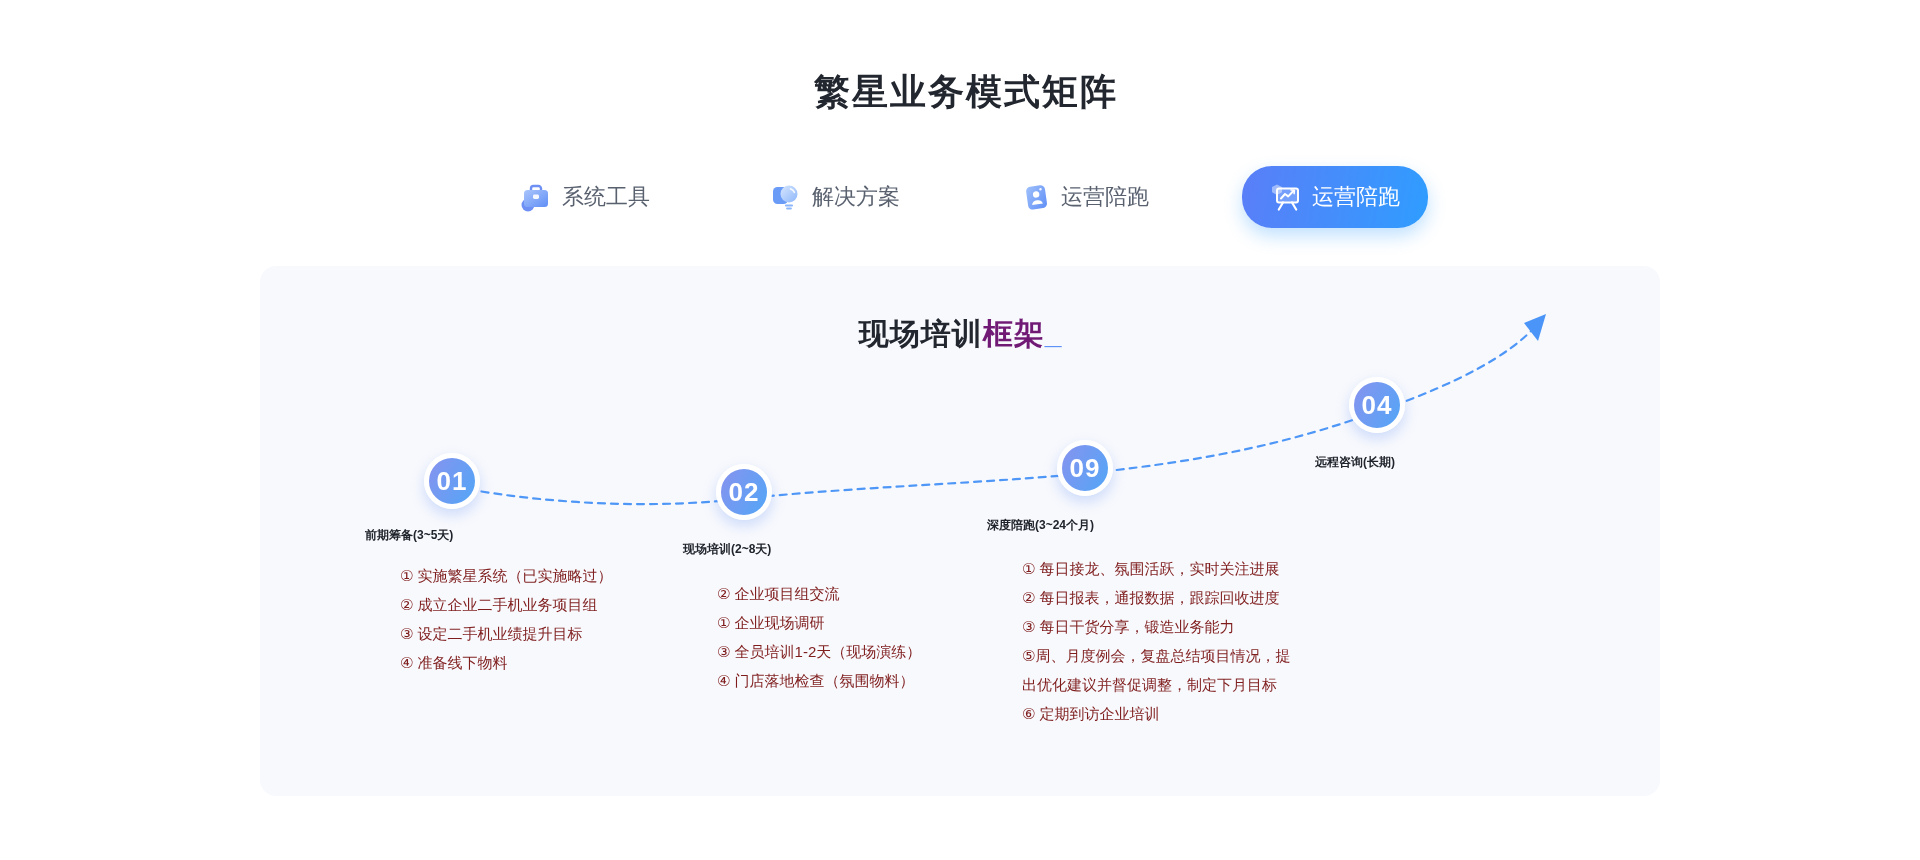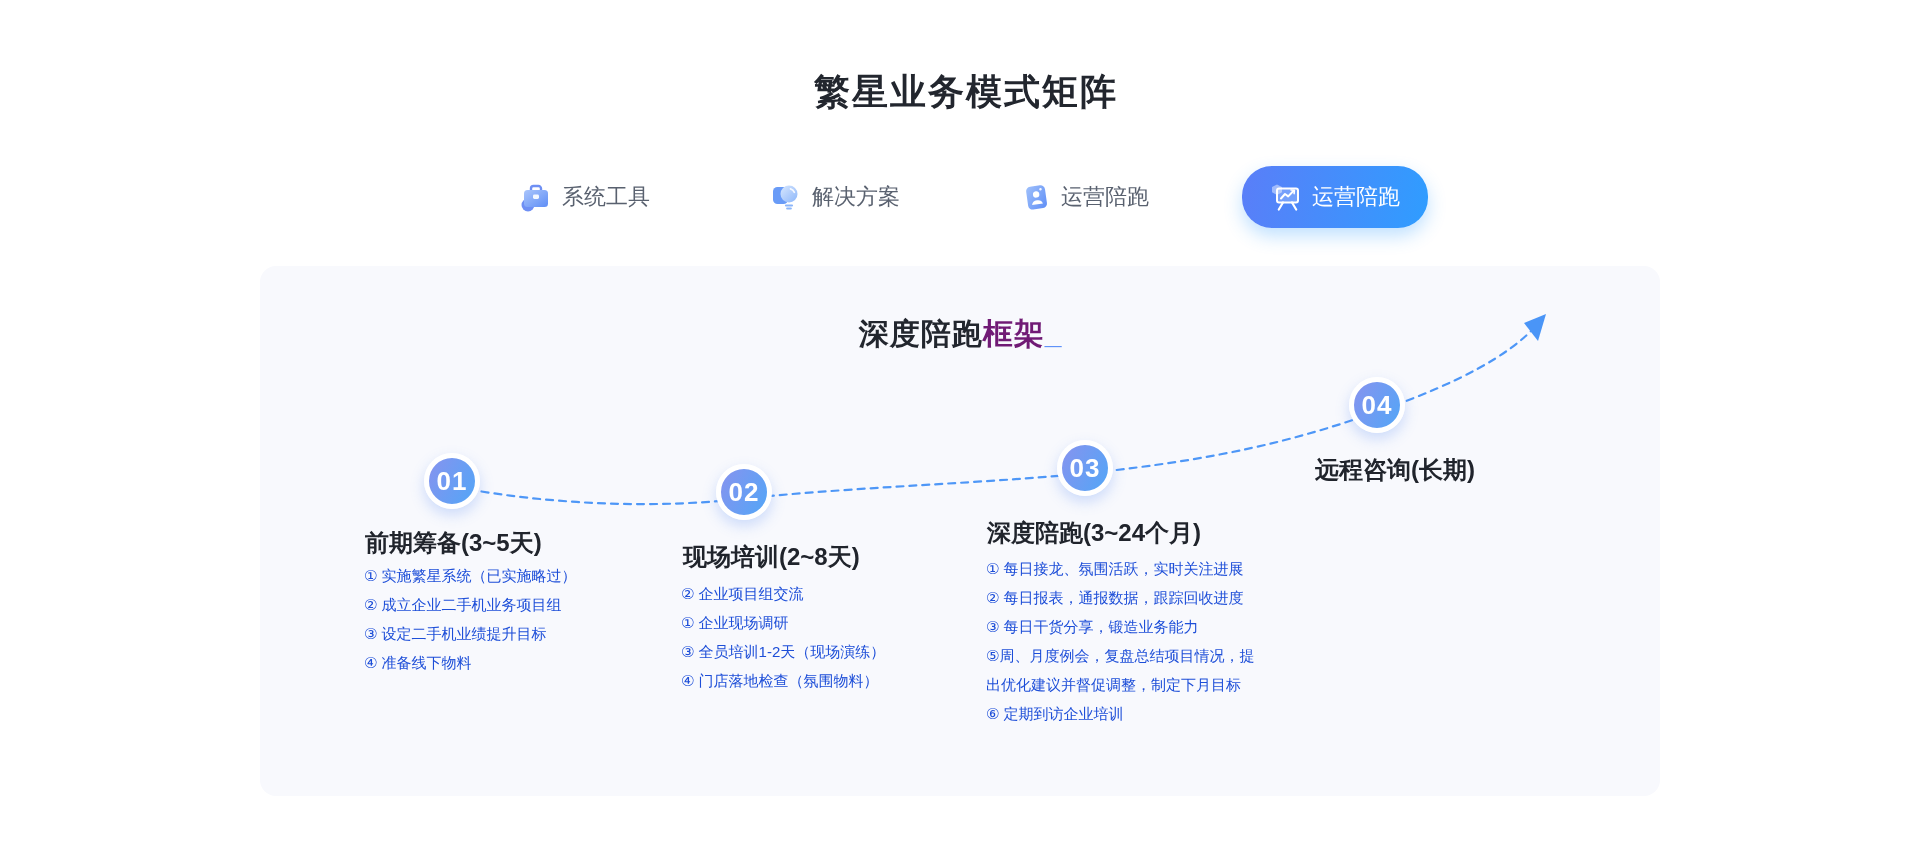--- a/index.html
+++ b/index.html
@@ -27,23 +27,23 @@
   .card-title .mark { color:#5b8ff9; font-weight:bold; letter-spacing:0; }
 
   .curve-svg { position:absolute; left:0; top:0; width:1400px; height:530px; z-index:1; }
 
   .step-circle { position:absolute; width:56px; height:56px; border:5px solid #ffffff;
     border-radius:50%; background:linear-gradient(118deg,#8494ef 5%,#58a4f6 90%);
     z-index:2; box-shadow:0 6px 14px rgba(90,140,245,.28);
     display:flex; align-items:center; justify-content:center; }
   .step-num { color:#ffffff; font-size:26px; font-weight:bold; letter-spacing:1px; }
 
-  .step-heading { position:absolute; z-index:2; font-size:24px; font-weight:bold;
+  .step-heading { position:absolute; z-index:2; font-size:12px; font-weight:bold;
     color:#20242c; white-space:nowrap; }
-  .step-list { position:absolute; z-index:2; font-size:15px; color:#1d4ed8; }
+  .step-list { position:absolute; z-index:2; font-size:15px; color:#7f1d1d;margin-left:36px; }
   .step-list .li { line-height:29px; }
 </style>
 </head>
 <body>
 
 <div class="page">
 
   <h1 class="page-title">繁星业务模式矩阵</h1>
 
   <div class="tab-row">
@@ -118,21 +118,21 @@
           </svg>
         </span>
         <span>运营陪跑</span>
       </div>
     </div>
   </div>
 
   <div class="card">
 
     <div class="card-title">
-      <span>深度陪跑</span><span class="accent">框架</span><span class="mark">_</span>
+      <span>现场培训</span><span class="accent">框架</span><span class="mark">_</span>
     </div>
 
     <svg class="curve-svg" viewBox="0 0 1400 530">
       <path d="M 196 221 C 290 239, 400 243, 489 232 C 610 220, 715 218, 830 207 C 960 193, 1035 175, 1122 144 C 1200 116, 1248 90, 1276 60" fill="none" stroke="#4e97f7" stroke-width="2.2" stroke-dasharray="7 6" stroke-linecap="round"></path>
       <path d="M 1286 48 L 1264 57 L 1278 75 Z" fill="#4a95f7"></path>
     </svg>
 
     <div class="step-circle" style="left:164px; top:187px;">
       <span class="step-num">01</span>
     </div>
@@ -149,21 +149,21 @@
     </div>
     <div class="step-heading" style="left:423px; top:275px;">现场培训(2~8天)</div>
     <div class="step-list" style="left:421px; top:313px; width:300px;">
         <div class="li">② 企业项目组交流</div>
         <div class="li">① 企业现场调研</div>
         <div class="li">③ 全员培训1-2天（现场演练）</div>
         <div class="li">④ 门店落地检查（氛围物料）</div>
       </div>
 
     <div class="step-circle" style="left:797px; top:174px;">
-      <span class="step-num">03</span>
+      <span class="step-num">09</span>
     </div>
     <div class="step-heading" style="left:727px; top:251px;">深度陪跑(3~24个月)</div>
     <div class="step-list" style="left:726px; top:288px; width:282px;">
         <div class="li">① 每日接龙、氛围活跃，实时关注进展</div>
         <div class="li">② 每日报表，通报数据，跟踪回收进度</div>
         <div class="li">③ 每日干货分享，锻造业务能力</div>
         <div class="li">⑤周、月度例会，复盘总结项目情况，提出优化建议并督促调整，制定下月目标</div>
         <div class="li">⑥ 定期到访企业培训</div>
       </div>
 

